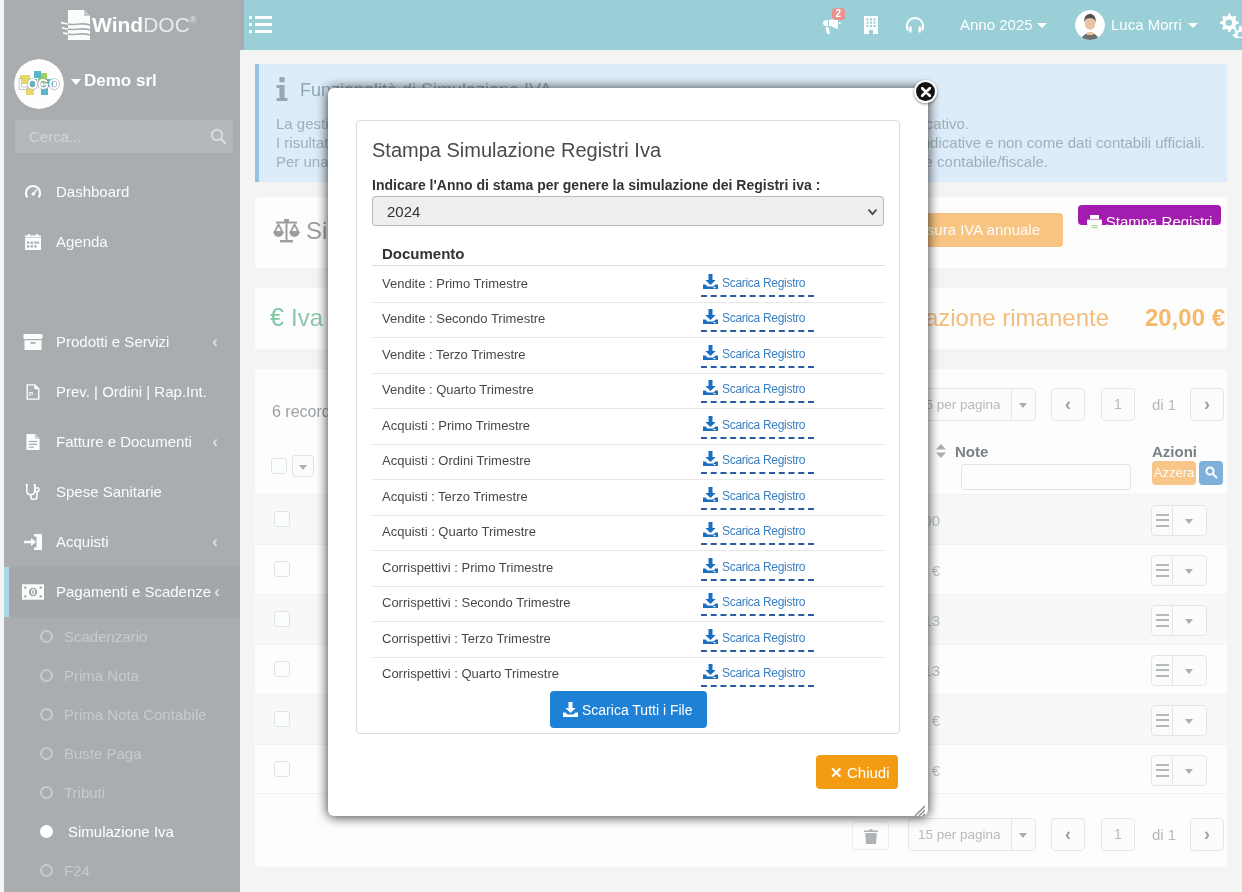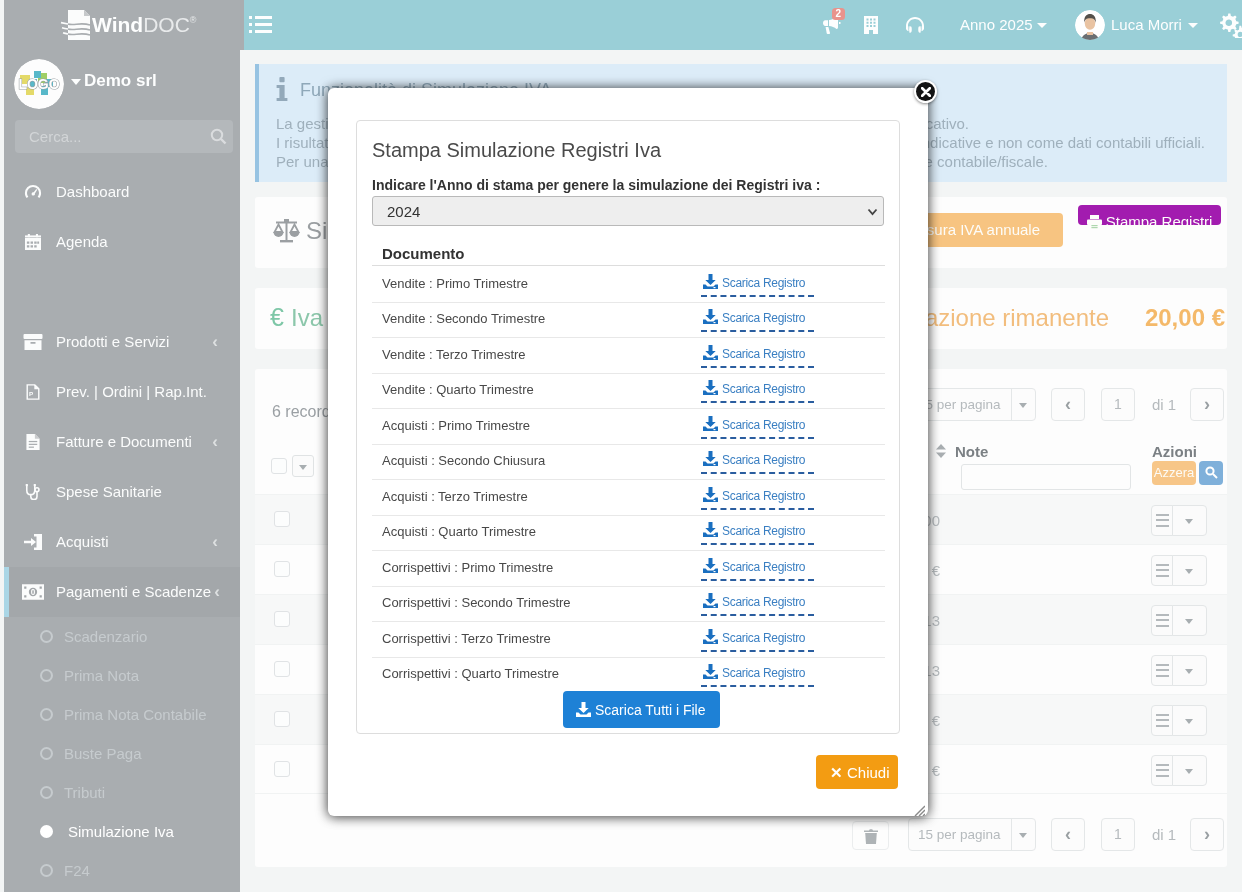--- a/index.html
+++ b/index.html
@@ -55,21 +55,21 @@
 #mtitle { position:absolute; left:15px; top:18px; font-size:20px; color:#4a4a4a; }
 #mlabel { position:absolute; left:15px; top:56px; font-size:14px; font-weight:bold; color:#333; }
 #mselect { position:absolute; left:15px; top:75px; width:512px; height:30px; background:#eeeeee; border:1px solid #b9b9b9; border-radius:3px; }
 #mselect span { position:absolute; left:14px; top:6px; font-size:15px; color:#333; }
 .mrow { position:absolute; left:15px; width:513px; height:36px; border-bottom:1px solid #e8e8e8; }
 .mrow .lt { position:absolute; left:10px; top:9px; font-size:13px; color:#484848; }
 .dlink { position:absolute; left:331px; top:7px; }
 .dlink .tx { font-size:12px; letter-spacing:-0.3px; color:#3a7fc2; margin-left:4px; vertical-align:2px; }
 .dlink .ul { position:absolute; left:-2px; top:21px; width:113px; border-bottom:2px dashed #2a5d9f; }
 #docuhead { position:absolute; left:15px; top:124px; width:513px; height:21px; border-bottom:1px solid #dddddd; font-size:15px; font-weight:bold; color:#333; }
-#btnall { position:absolute; left:206px; top:570px; width:157px; height:37px; background:#1e81d6; border-radius:4px; }
+#btnall { position:absolute; left:193px; top:570px; width:157px; height:37px; background:#1e81d6; border-radius:4px; }
 #btnchiudi { position:absolute; left:488px; top:667px; width:82px; height:34px; background:#f39c12; border-radius:4px; color:#fff; }
 #mclose { position:absolute; left:586px; top:-8px; width:23px; height:23px; border-radius:50%; background:#fff; box-shadow:0 1px 3px rgba(0,0,0,0.45); }
 #mclose .in { position:absolute; left:2px; top:2px; width:19px; height:19px; border-radius:50%; background:#141414; }
 </style>
 </head>
 <body>
 
 <div id="topbar">
 
   <svg class="abs" style="left:9px;top:15px" width="24" height="20" viewBox="0 0 24 20">
@@ -540,21 +540,21 @@
         <span class="lt">Acquisti : Primo Trimestre</span>
         <span class="dlink"><svg class="dli" width="15" height="15" viewBox="0 0 15 15">
             <g fill="#1a6fc0">
               <path d="M5.5 0 h4 v6 h3.2 L7.5 11 L2.3 6 h3.2 Z"></path>
               <path d="M0 10.5 L2.5 10.5 L4.5 12.5 L10.5 12.5 L12.5 10.5 L15 10.5 L15 15 L0 15 Z"></path>
               <rect x="10.5" y="13" width="2" height="1.2" fill="#fff"></rect>
             </g>
           </svg><span class="tx">Scarica Registro</span><span class="ul"></span></span>
       </div>
     <div class="mrow" style="top:323px">
-        <span class="lt">Acquisti : Secondo Chiusura</span>
+        <span class="lt">Acquisti : Ordini Trimestre</span>
         <span class="dlink"><svg class="dli" width="15" height="15" viewBox="0 0 15 15">
             <g fill="#1a6fc0">
               <path d="M5.5 0 h4 v6 h3.2 L7.5 11 L2.3 6 h3.2 Z"></path>
               <path d="M0 10.5 L2.5 10.5 L4.5 12.5 L10.5 12.5 L12.5 10.5 L15 10.5 L15 15 L0 15 Z"></path>
               <rect x="10.5" y="13" width="2" height="1.2" fill="#fff"></rect>
             </g>
           </svg><span class="tx">Scarica Registro</span><span class="ul"></span></span>
       </div>
     <div class="mrow" style="top:358.5px">
         <span class="lt">Acquisti : Terzo Trimestre</span>

